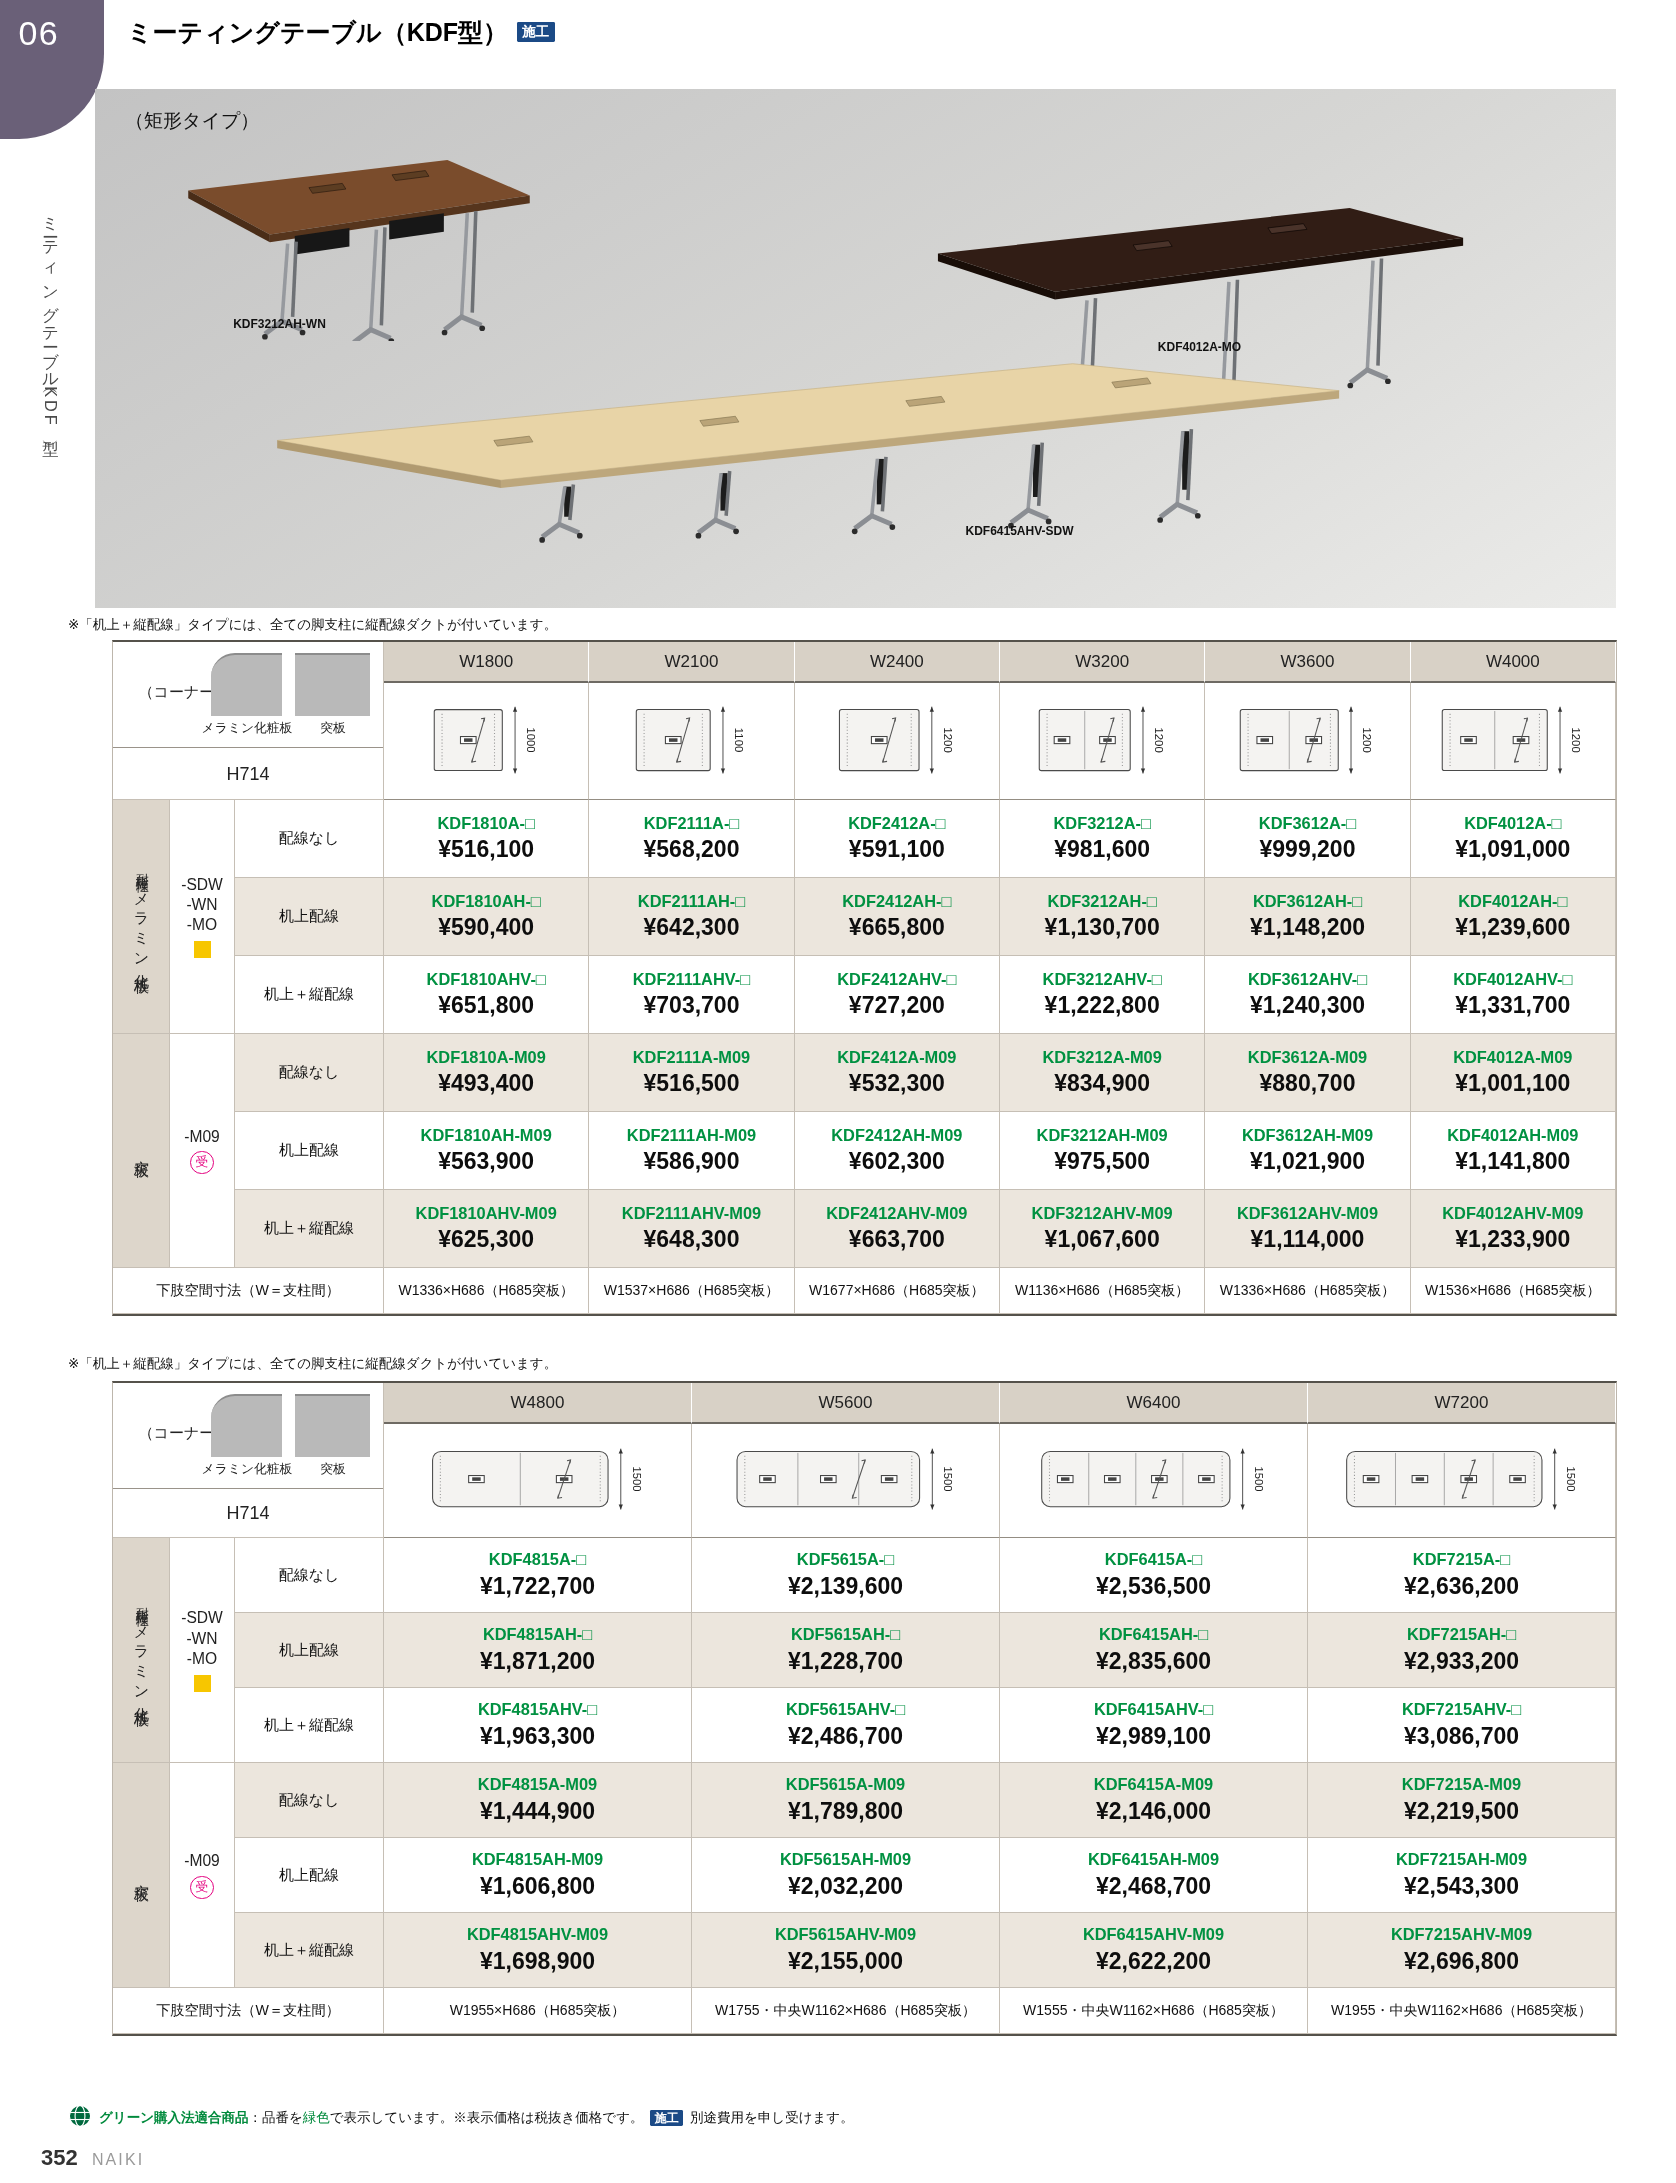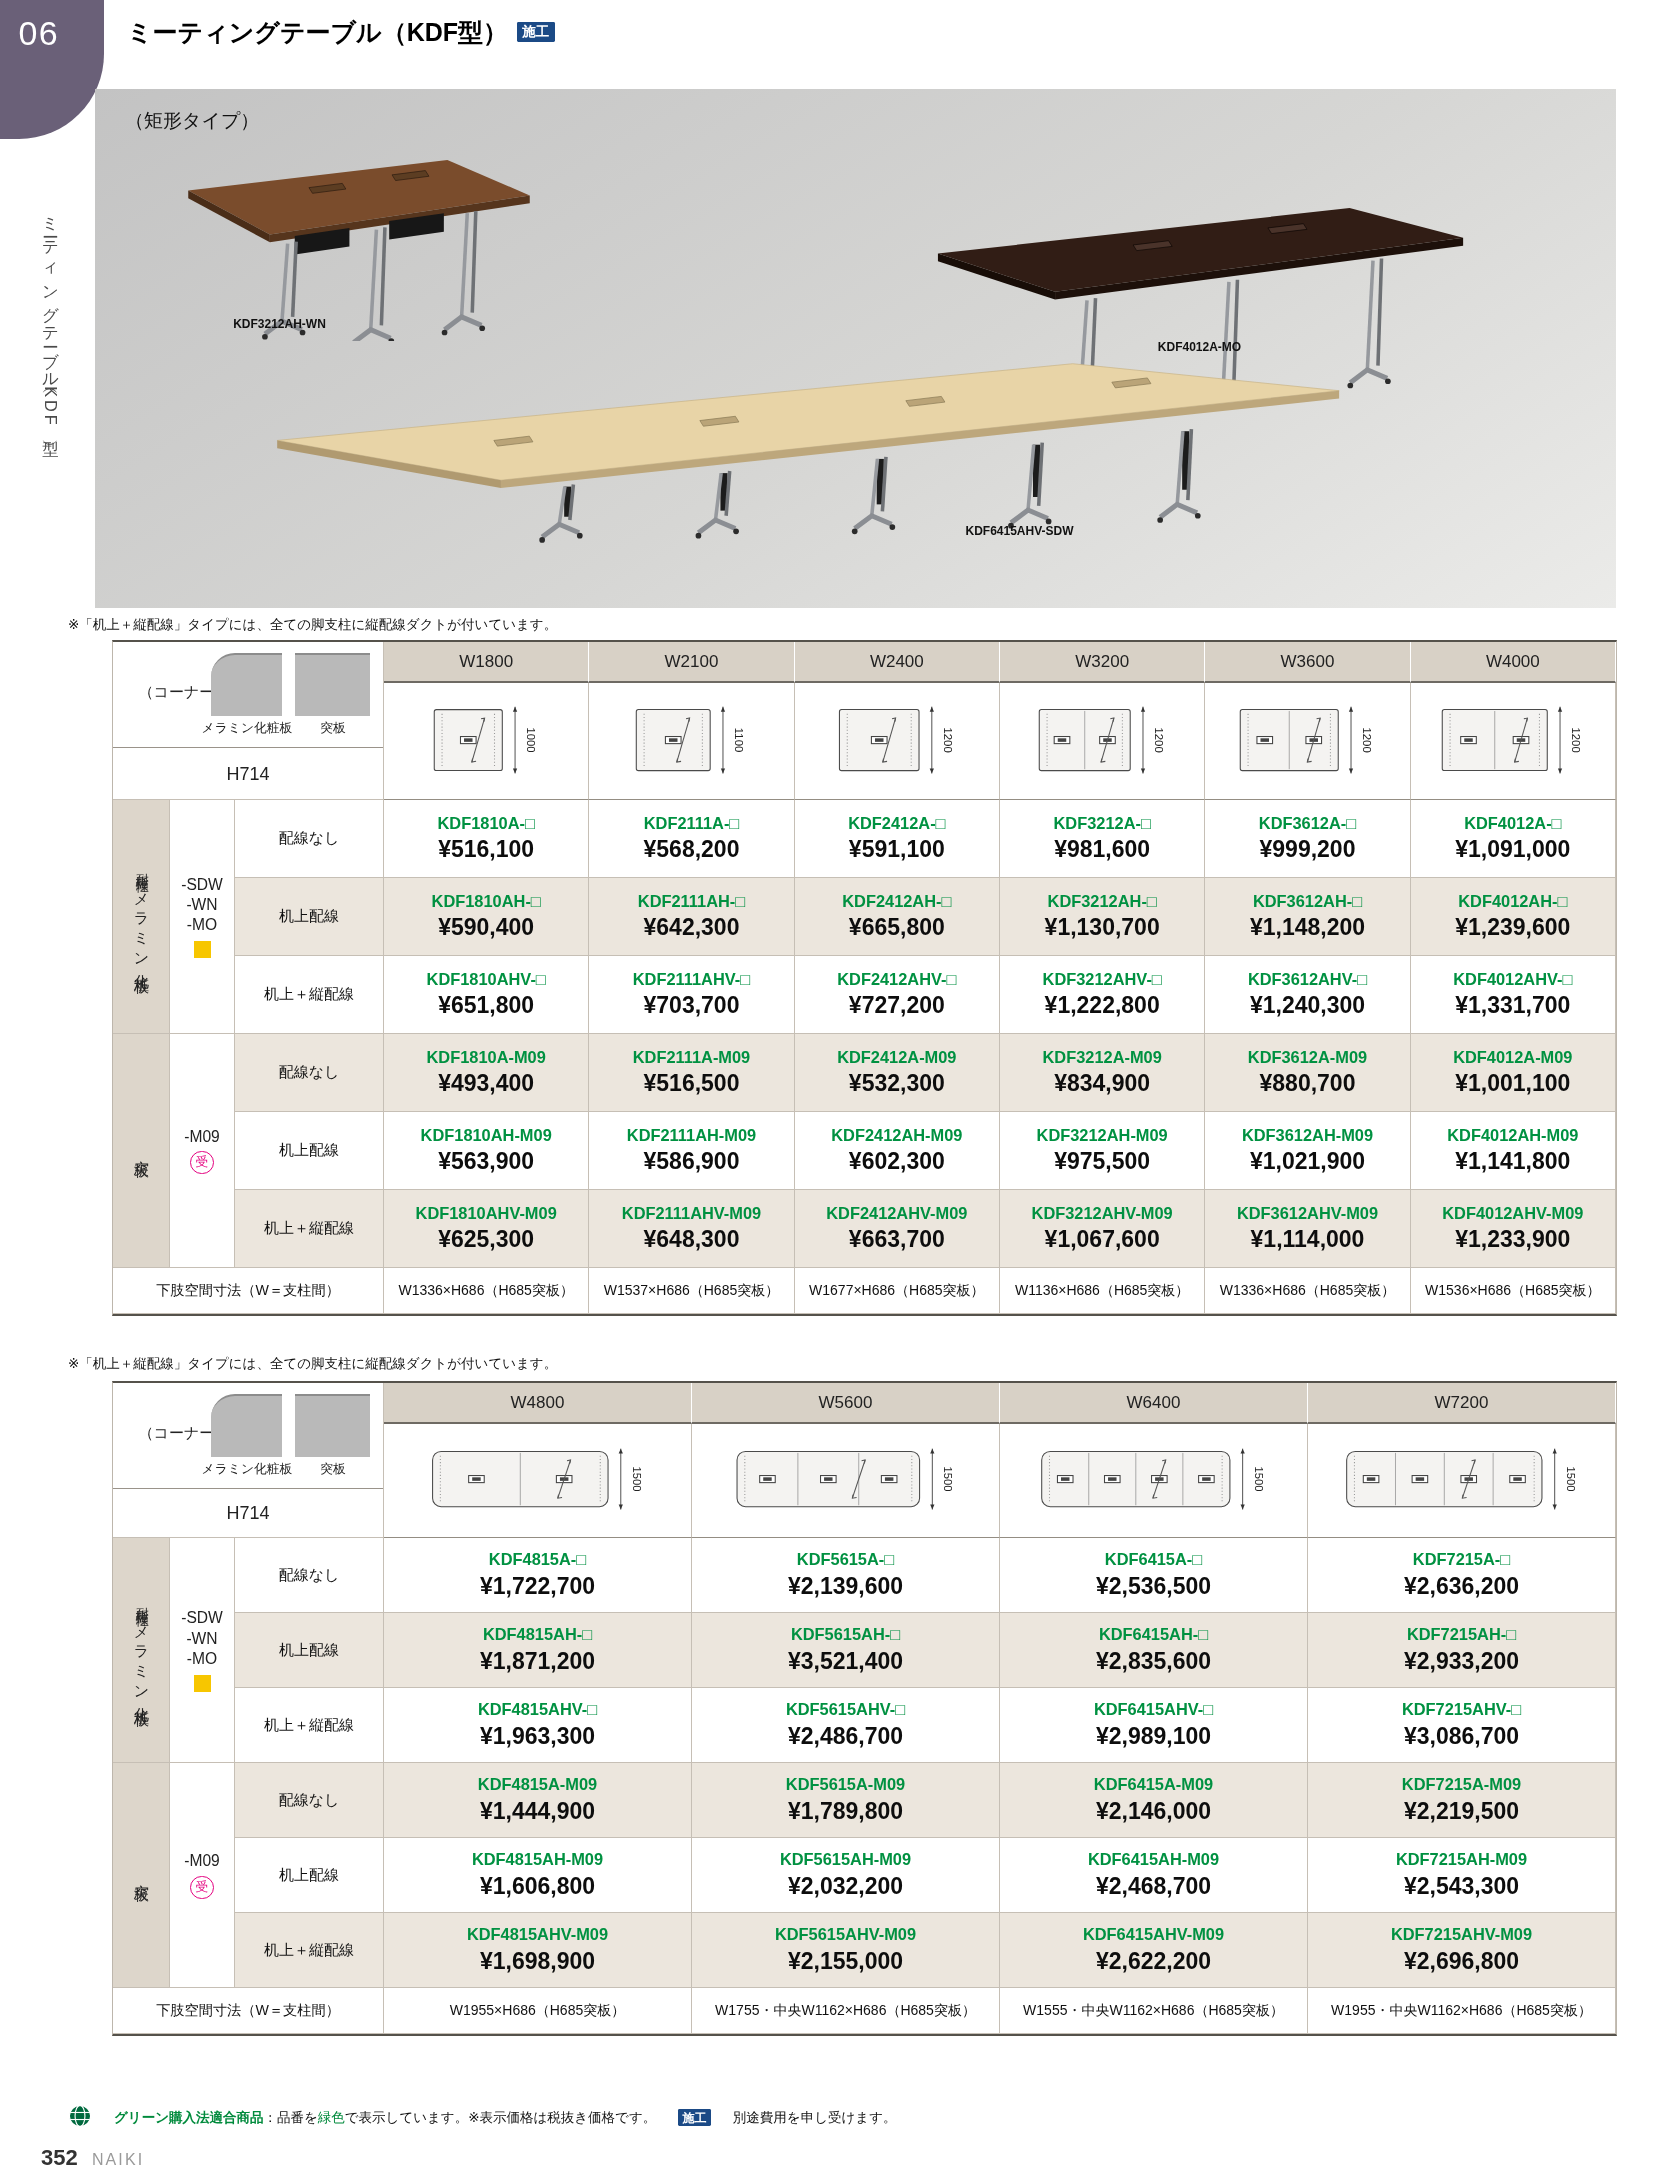--- a/index.html
+++ b/index.html
@@ -61,22 +61,22 @@
   .shape1{left:98px;width:71px;border-top-left-radius:24px;}
   .shape2{left:182px;width:75px;}
   .slab{position:absolute;top:78px;font-size:12.8px;color:#222;text-align:center;}
   .slab1{left:84px;width:100px;}
   .slab2{left:178px;width:84px;}
   .cdiv{position:absolute;left:0;right:0;top:105px;border-top:0.7px solid #9a938a;}
   .h714{position:absolute;left:0;right:0;top:107px;bottom:0;display:flex;
         align-items:center;justify-content:center;font-size:18px;color:#222;}
 
   
-  .footer{position:absolute;left:68px;top:2104px;display:flex;align-items:center;gap:22px;
-          font-size:13.5px;color:#111;}
+  .footer{position:absolute;left:68px;top:2104px;display:flex;align-items:center;gap:7px;
+          font-size:13.5px;color:#111;font-family:Liberation Serif, serif;}
   .footer .green{color:#008a3c;font-weight:bold;}
   .footer .greenword{color:#008a3c;}
   .footer .badge{font-size:12px;padding:2.1px 4.3px;}
   .pagenum{position:absolute;left:41px;top:2145px;display:flex;align-items:baseline;}
   .pagenum .n{font-size:22px;font-weight:bold;color:#333;}
   .pagenum .b{font-size:16px;color:#9a9a9a;margin-left:14.2px;letter-spacing:2.1px;}
 </style>
 </head>
 <body>
 
@@ -627,21 +627,21 @@
       <div class="code">KDF7215A-□</div>
       <div class="price">¥2,636,200</div>
     </div>
     <div class="c rowlabel shaded" style="grid-area: 4 / 3;">机上配線</div>
     <div class="c datacell shaded" style="grid-area: 4 / 4;">
       <div class="code">KDF4815AH-□</div>
       <div class="price">¥1,871,200</div>
     </div>
     <div class="c datacell shaded" style="grid-area: 4 / 5;">
       <div class="code">KDF5615AH-□</div>
-      <div class="price">¥3,521,400</div>
+      <div class="price">¥1,228,700</div>
     </div>
     <div class="c datacell shaded" style="grid-area: 4 / 6;">
       <div class="code">KDF6415AH-□</div>
       <div class="price">¥2,835,600</div>
     </div>
     <div class="c datacell shaded" style="grid-area: 4 / 7;">
       <div class="code">KDF7215AH-□</div>
       <div class="price">¥2,933,200</div>
     </div>
     <div class="c rowlabel" style="grid-area: 5 / 3;">机上＋縦配線</div>

